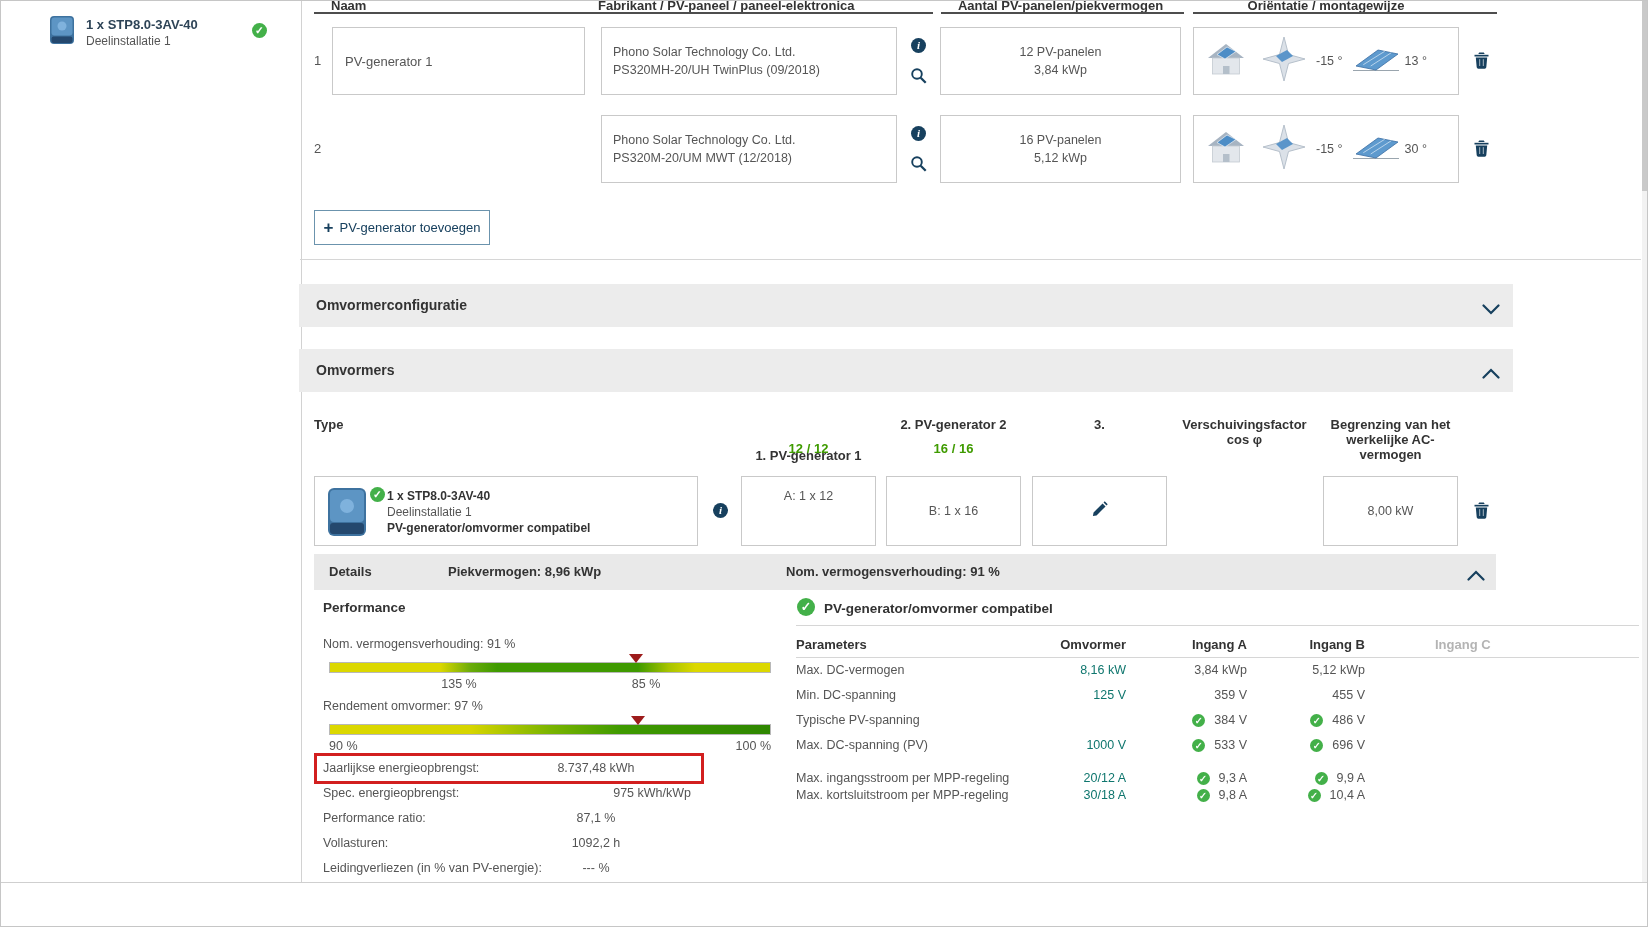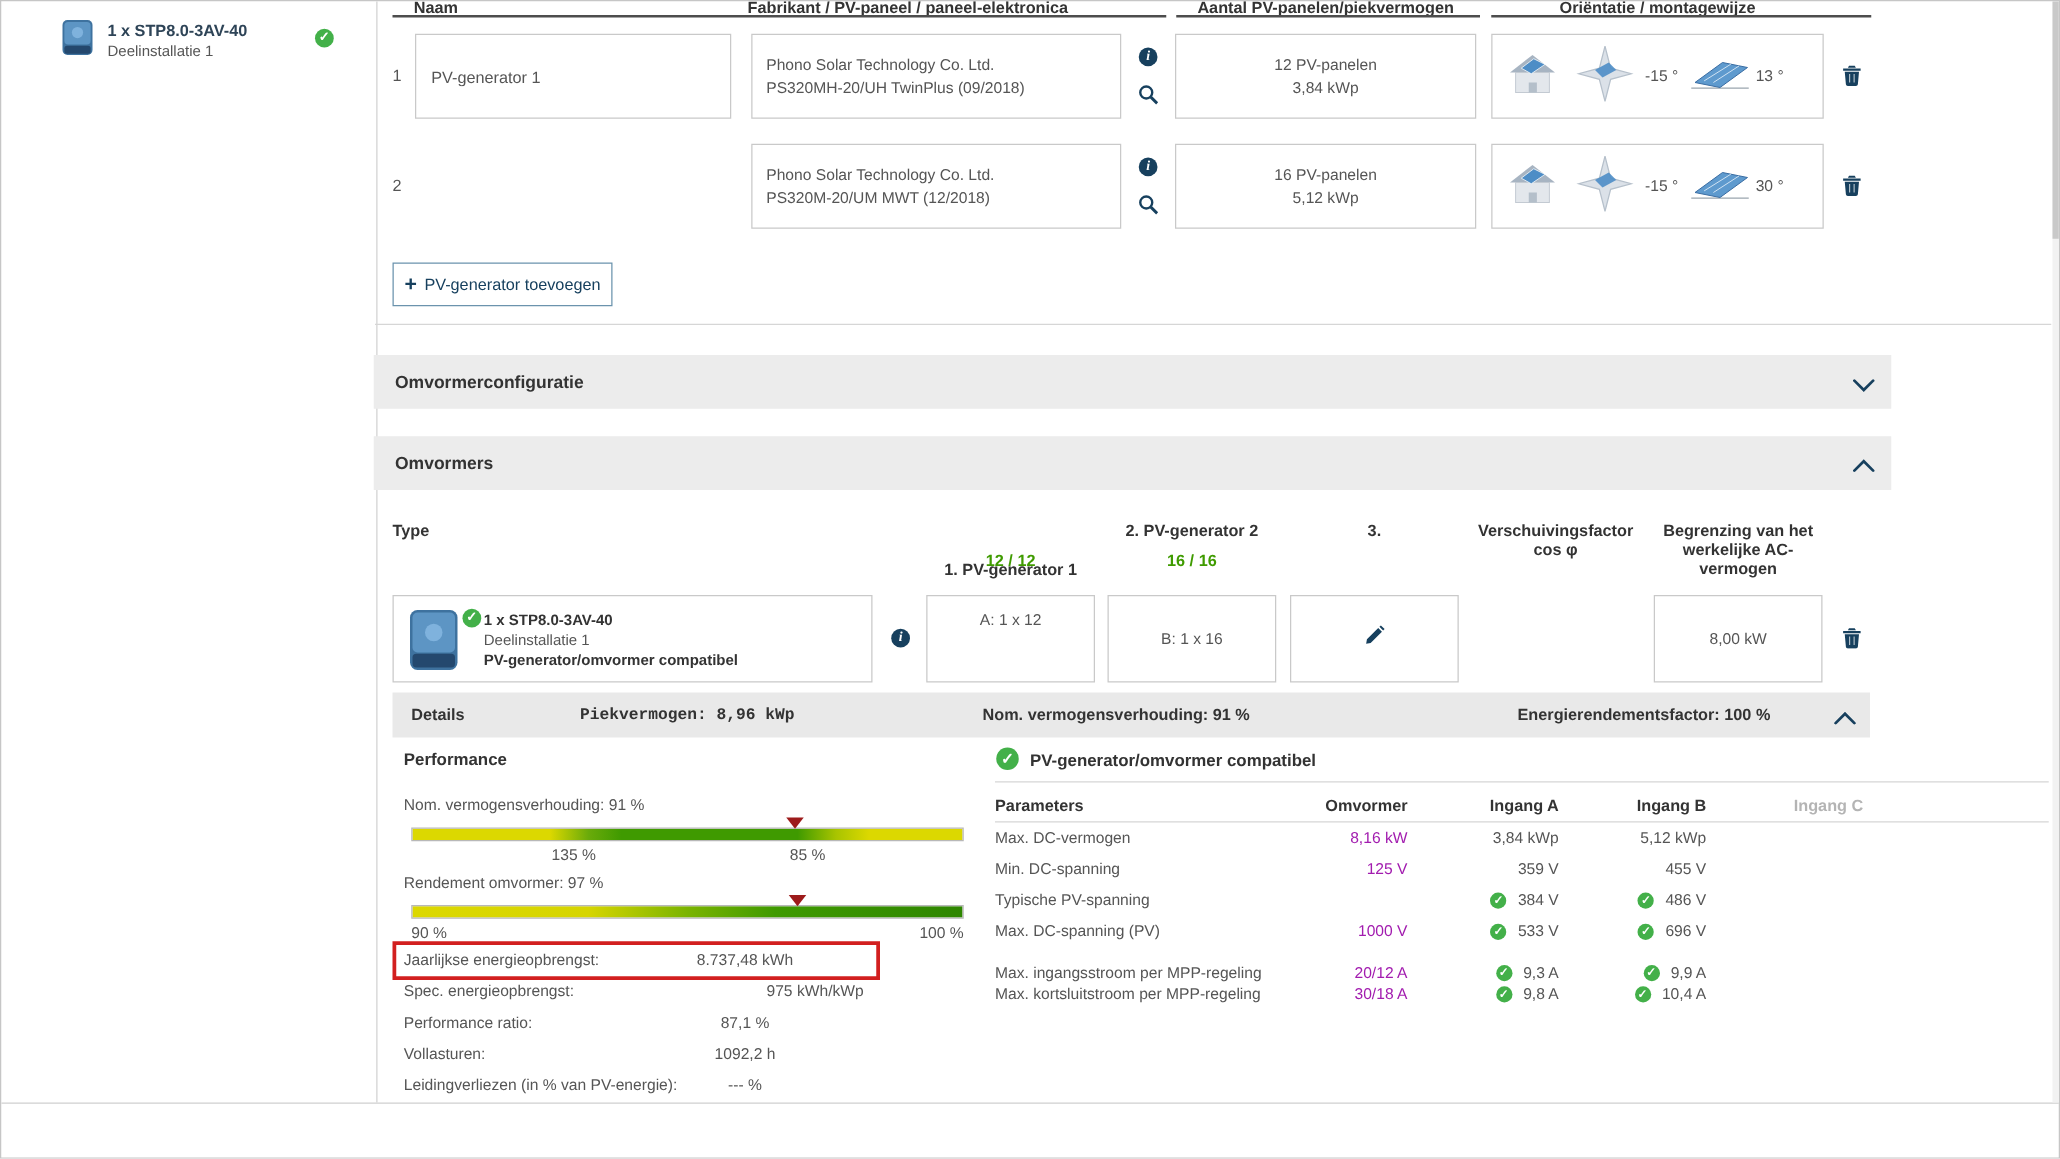--- a/index.html
+++ b/index.html
@@ -54,21 +54,21 @@
             border-top:9px solid #9d1b1b; }
 
   .stat-label { position:absolute; left:322px; font-size:12.5px; color:#555; }
   .stat-value { position:absolute; left:500px; width:190px; text-align:center;
                 font-size:12.5px; color:#555; }
   .red-frame { position:absolute; left:313px; top:752px; width:390px; height:31px;
                border:3px solid #d21f1f; }
 
   .crow-label { position:absolute; left:795px;  font-size:12.5px; color:#555; }
   .crow-omv   { position:absolute; left:1020px; width:105px; text-align:right;
-                font-size:12.5px; color:#a21caf; }
+                font-size:12.5px; color:#0f766e; }
   .crow-a     { position:absolute; left:1150px; width:96px; display:flex;
                 justify-content:flex-end; align-items:center; gap:9px;
                 font-size:12.5px; color:#555; }
   .crow-b     { position:absolute; left:1268px; width:96px; display:flex;
                 justify-content:flex-end; align-items:center; gap:9px;
                 font-size:12.5px; color:#555; }
   .crow-a .check, .crow-b .check { position:static; flex:0 0 auto; }
 
   .orient-box { display:flex; align-items:center; padding-left:12px; }
   .orient-box .gap14 { margin-right:14px; } .orient-box .gap8 { margin-right:8px; }
@@ -299,23 +299,22 @@
       <path fill="#17405e" d="M0.5 2.8h14v1.7H0.5z"></path>
       <path fill="#17405e" d="M5.2 0.5h4.6l0.9 1.6H4.3z"></path>
       <path fill="#17405e" d="M1.8 5.4h11.4l-0.9 9.9a1.6 1.6 0 0 1-1.6 1.4H4.3a1.6 1.6 0 0 1-1.6-1.4z"></path>
       <line x1="5.7" y1="7.2" x2="5.7" y2="14" stroke="#ffffff" stroke-width="0.9" opacity="0.7"></line>
       <line x1="9.3" y1="7.2" x2="9.3" y2="14" stroke="#ffffff" stroke-width="0.9" opacity="0.7"></line>
     </svg>
   </span>
 
   <div class="details-bar">
     <div class="d-item" style="left:15px;">Details</div>
-    <div class="d-item" style="left:150px;font-family:Liberation Mono, monospace;">Piekvermogen: 8,96 kWp</div>
+    <div class="d-item" style="left:134px;">Piekvermogen: 8,96 kWp</div>
     <div class="d-item" style="left:472px;">Nom. vermogensverhouding: 91 %</div>
-    <div class="d-item" style="left:900px;">Energierendementsfactor: 100 %</div>
     <span class="icon-btn" style="left:1153px; top:13px;">
       <svg width="18" height="11" viewBox="0 0 18 11" style="transform:rotate(180deg);">
           <polyline points="1.5,1.5 9,9 16.5,1.5" fill="none" stroke="#17405e" stroke-width="2.2" stroke-linecap="round"></polyline>
         </svg>
     </span>
   </div>
 
   <div class="abs bold" style="left:322px; top:599px; font-size:13.5px; color:#333;">Performance</div>
 
   <div class="abs t125" style="left:322px; top:636px;">Nom. vermogensverhouding: 91 %</div>

